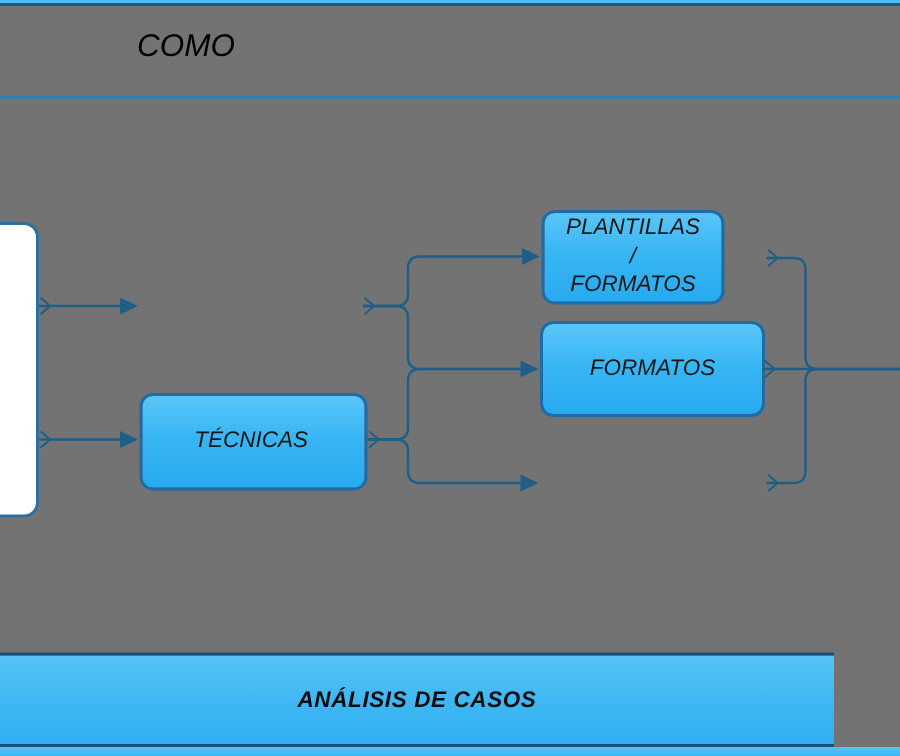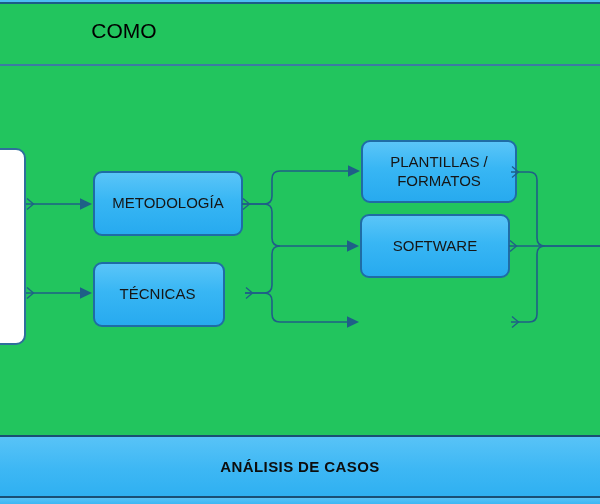--- a/index.html
+++ b/index.html
@@ -1,18 +1,18 @@
 <!DOCTYPE html>
 <html><head>
 <meta charset="utf-8">
 <style>
   html,body { margin:0; padding:0; }
   .stage {
     position:relative; width:600px; height:504px; overflow:hidden;
-    background:#22c55e; font-family:"Liberation Sans", sans-serif;
+    background:#737373; font-family:"Liberation Sans", sans-serif;font-style:italic;
   }
 
   
   .top-sliver {
     position:absolute; left:0; top:0; width:600px; height:2px;
     background:#4cbdf5; border-bottom:2px solid #1c5d88;
   }
 
   
   .lane-label {
@@ -37,30 +37,30 @@
   
   .node {
     position:absolute; box-sizing:border-box;
     border:2px solid #1f6ca5; border-radius:9px;
     background:linear-gradient(180deg,#5ac5f8 0%,#38b6f4 45%,#27aaef 100%);
     display:flex; align-items:center; justify-content:center;
     text-align:center; font-size:15px; line-height:1.25; color:#161616;
     padding:0 14px;
   }
   .n-metodologia { left:93px;  top:171px; width:150px; height:65px; }
-  .n-tecnicas    { left:93px;  top:262px; width:132px; height:65px;padding-left:11px; }
-  .n-plantillas  { left:361px; top:140px; width:156px; height:63px; }
+  .n-tecnicas    { left:93px;  top:262px; width:152px; height:65px;padding-left:11px; }
+  .n-plantillas  { left:361px; top:140px; width:122px; height:63px; }
   .n-formatos    { left:360px; top:214px; width:150px; height:64px; }
   .n-software    { left:360px; top:291px; width:151px; height:61px; }
 
   .connectors { position:absolute; left:0; top:0; }
 
   
   .banner {
-    position:absolute; left:0; top:435px; width:600px; height:63px;
+    position:absolute; left:0; top:435px; width:556px; height:63px;
     box-sizing:border-box;
     background:linear-gradient(180deg,#58c3f7 0%,#3db7f4 55%,#2fb0f1 100%);
     border-top:2px solid #194f74; border-bottom:2px solid #194f74;
     display:flex; align-items:center; justify-content:center;
     font-size:15px; font-weight:bold; letter-spacing:0.4px; color:#0d0d0d;
   }
   .bottom-strip {
     position:absolute; left:0; top:498px; width:600px; height:6px;
     background:linear-gradient(180deg,#57c2f7,#3cb7f4);
   }
@@ -71,31 +71,28 @@
 <div class="stage">
 
   <div class="top-sliver"></div>
 
   <div class="lane-label c1">COMO</div>
 
   <div class="divider"></div>
 
   <div class="left-shape"></div>
 
-  <div class="node n-metodologia">
-    <span>METODOLOGÍA</span>
-  </div>
   <div class="node n-tecnicas">
     <span>TÉCNICAS</span>
   </div>
   <div class="node n-plantillas">
     <span>PLANTILLAS / FORMATOS</span>
   </div>
   <div class="node n-formatos">
-    <span>SOFTWARE</span>
+    <span>FORMATOS</span>
   </div>
 
   <svg class="connectors" width="600" height="504" viewBox="0 0 600 504">
     <g stroke="#1f5f87" stroke-width="1.6" fill="none" stroke-linejoin="round">
 
       <path d="M26,204 H81"></path>
       <path d="M26,293 H81"></path>
 
       <path d="M242,204 L264,204 Q272,204 272,196 L272,179 Q272,171 280,171 L349,171"></path>
       <path d="M242,204 L264,204 Q272,204 272,212 L272,238 Q272,246 280,246 L349,246"></path>

